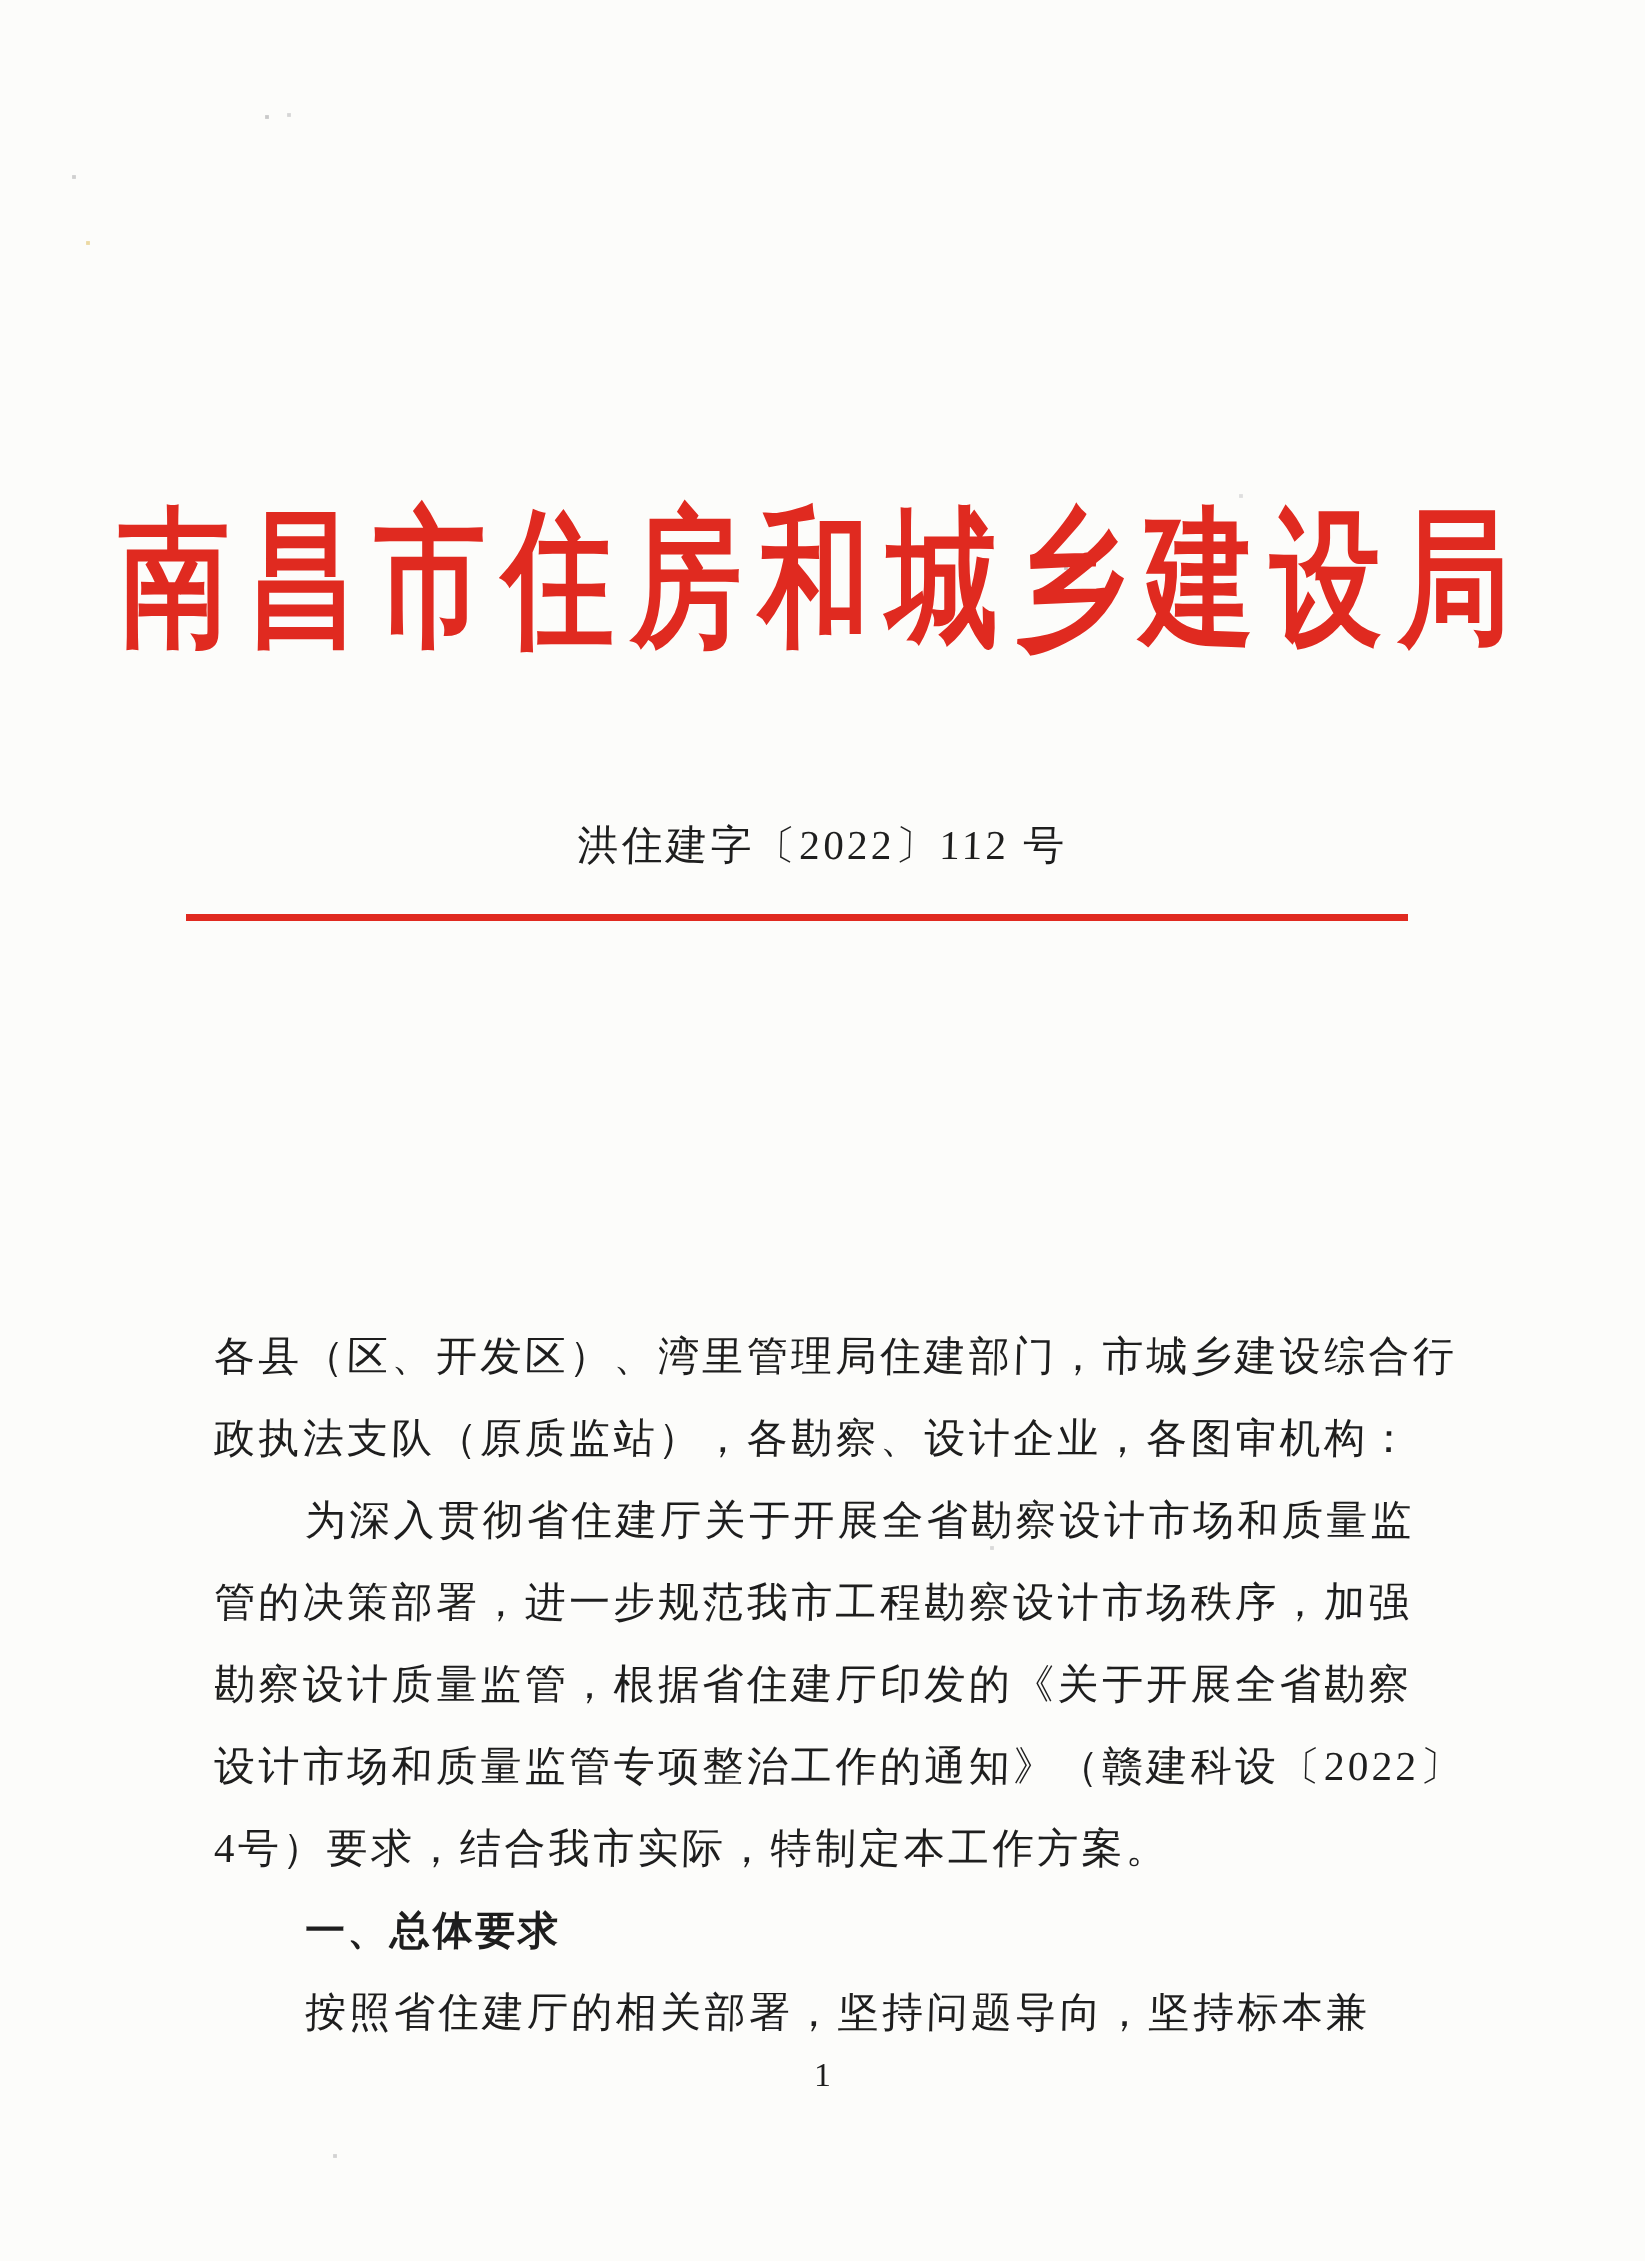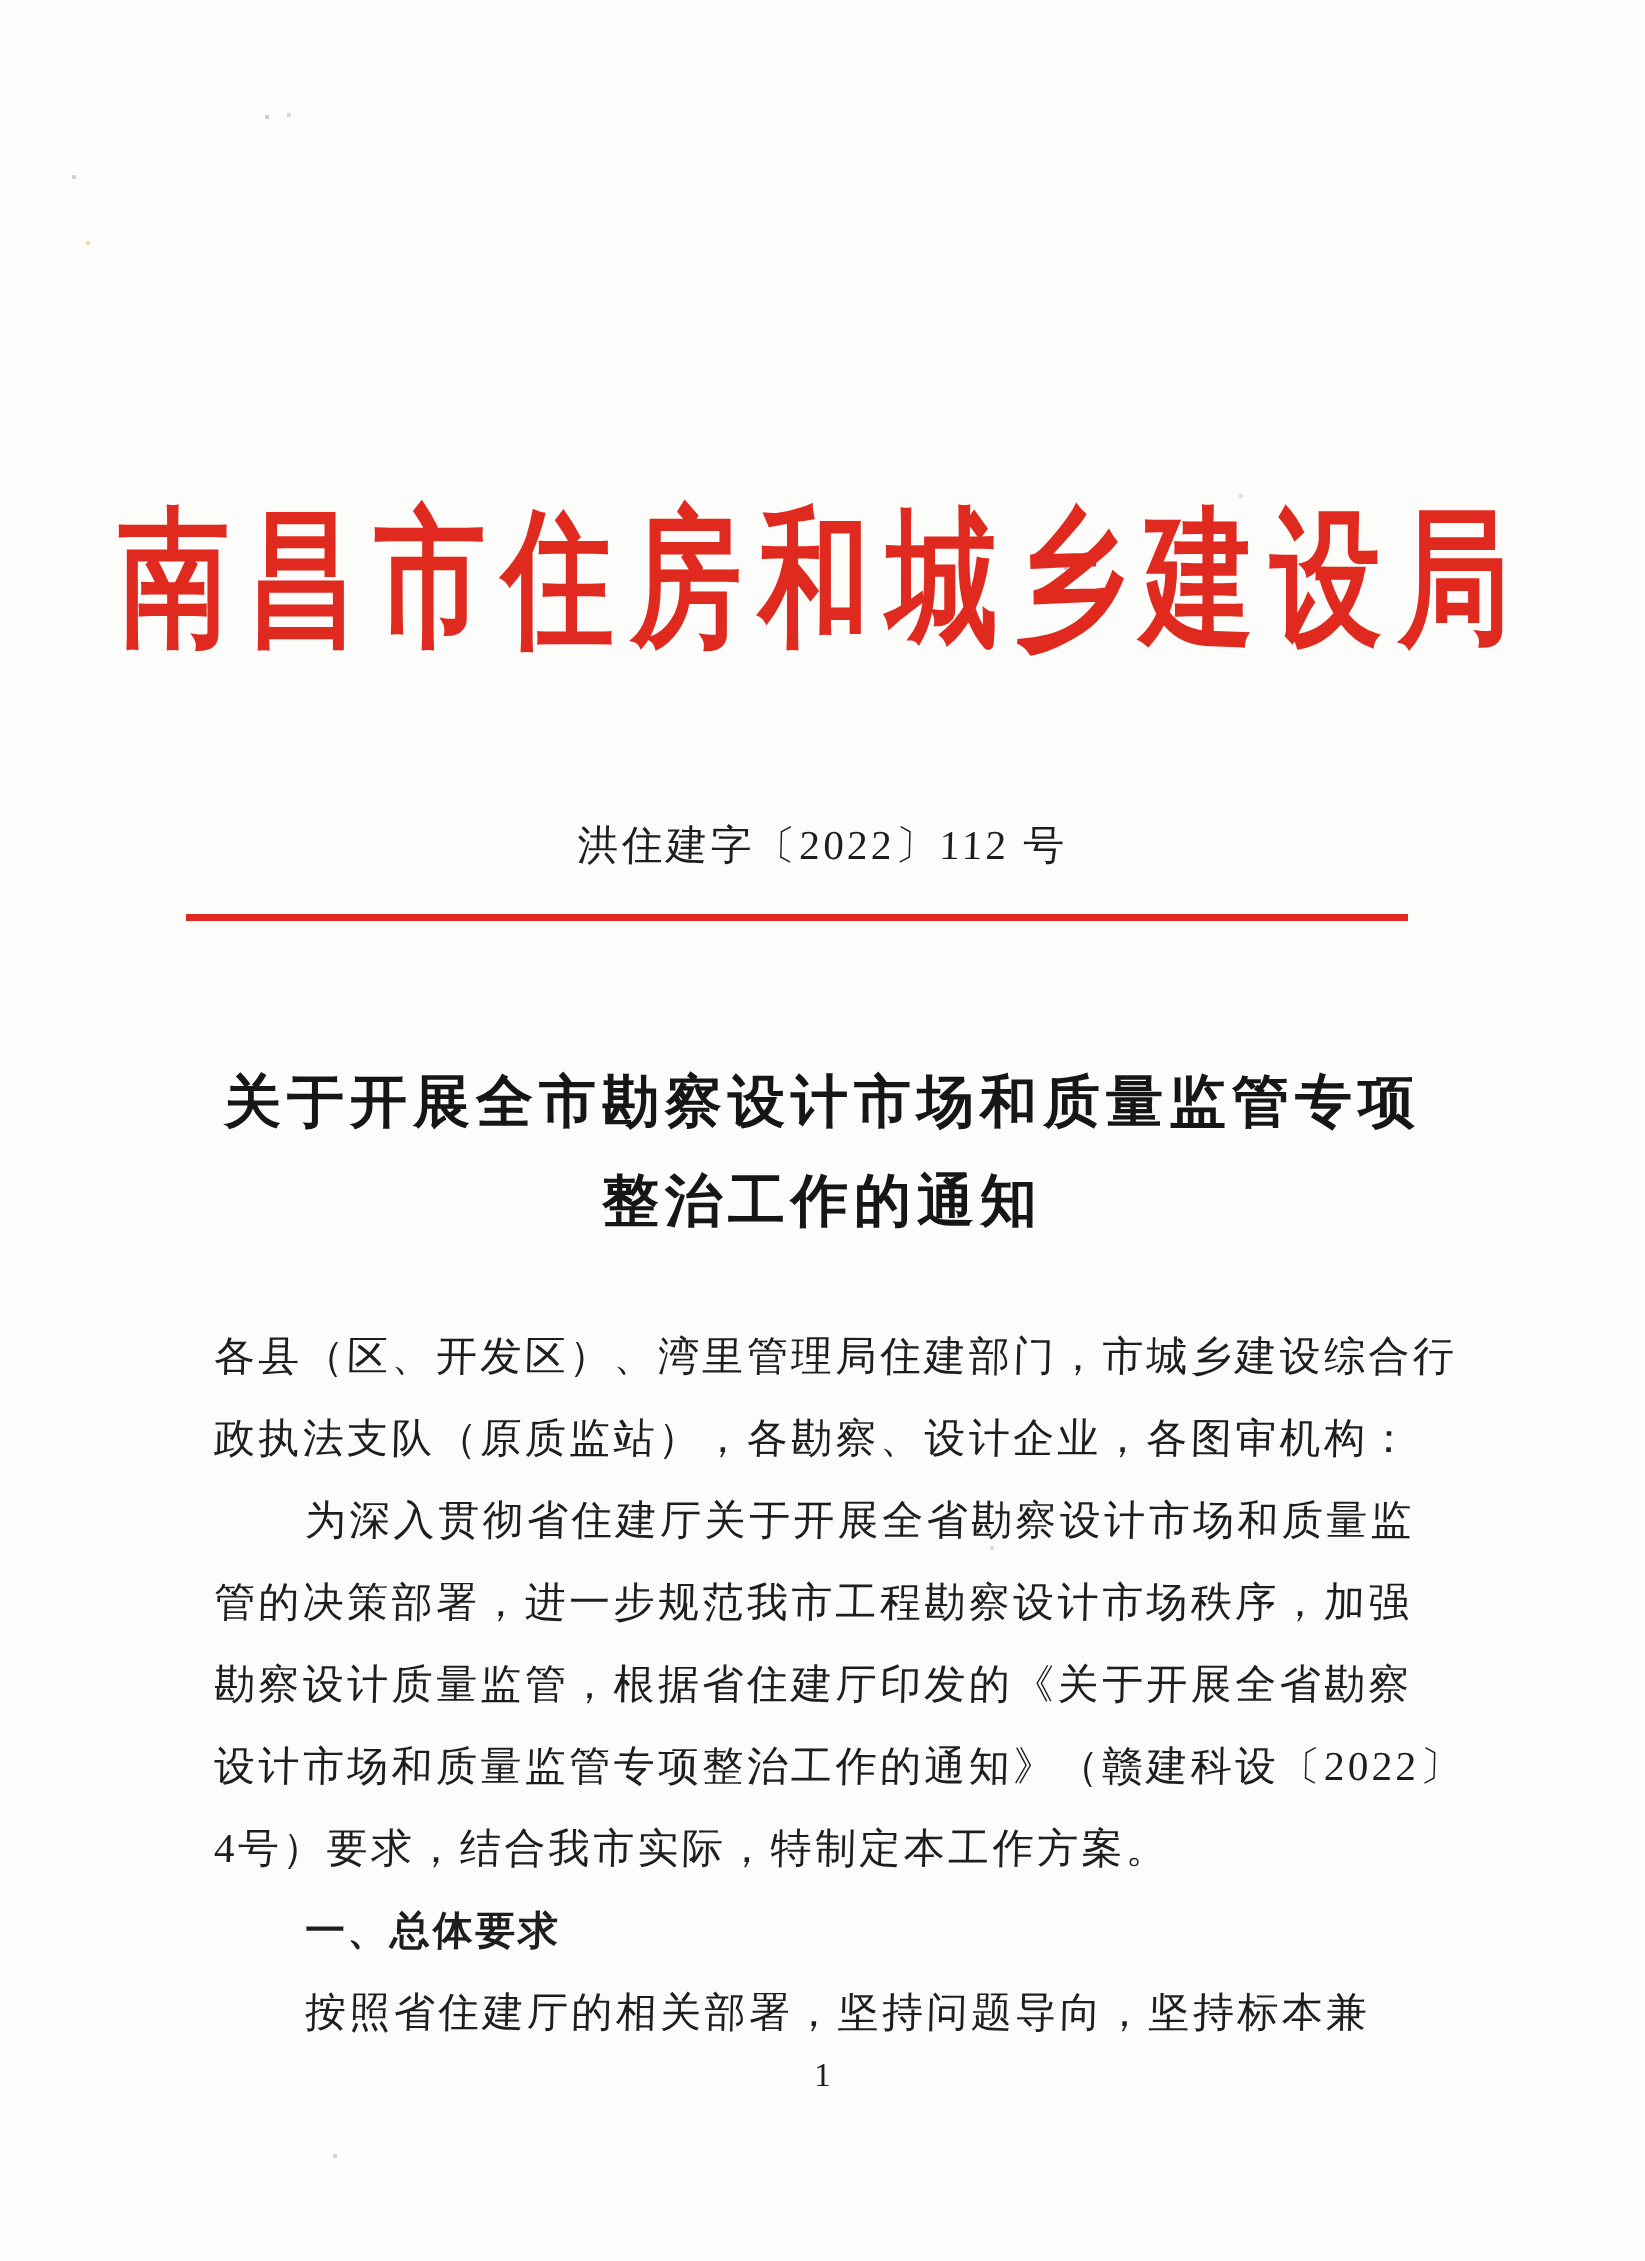--- a/index.html
+++ b/index.html
@@ -106,24 +106,20 @@
 
 <div class="page">
   <div class="speckles"></div>
 
   <div class="header-title">南昌市住房和城乡建设局</div>
 
   <div class="doc-number">洪住建字〔2022〕112 号</div>
 
   <div class="red-divider"></div>
 
-  <div class="doc-title">
-    <div class="doc-title-line">关于开展全市勘察设计市场和质量监管专项</div>
-    <div class="doc-title-line">整治工作的通知</div>
-  </div>
 
   <div class="body-block">
       <div class="body-line">各县（区、开发区）、湾里管理局住建部门，市城乡建设综合行</div>
       <div class="body-line">政执法支队（原质监站），各勘察、设计企业，各图审机构：</div>
       <div class="body-line indent">为深入贯彻省住建厅关于开展全省勘察设计市场和质量监</div>
       <div class="body-line">管的决策部署，进一步规范我市工程勘察设计市场秩序，加强</div>
       <div class="body-line">勘察设计质量监管，根据省住建厅印发的《关于开展全省勘察</div>
       <div class="body-line">设计市场和质量监管专项整治工作的通知》（赣建科设〔2022〕</div>
       <div class="body-line">4号）要求，结合我市实际，特制定本工作方案。</div>
       <div class="body-line indent heading">一、总体要求</div>

